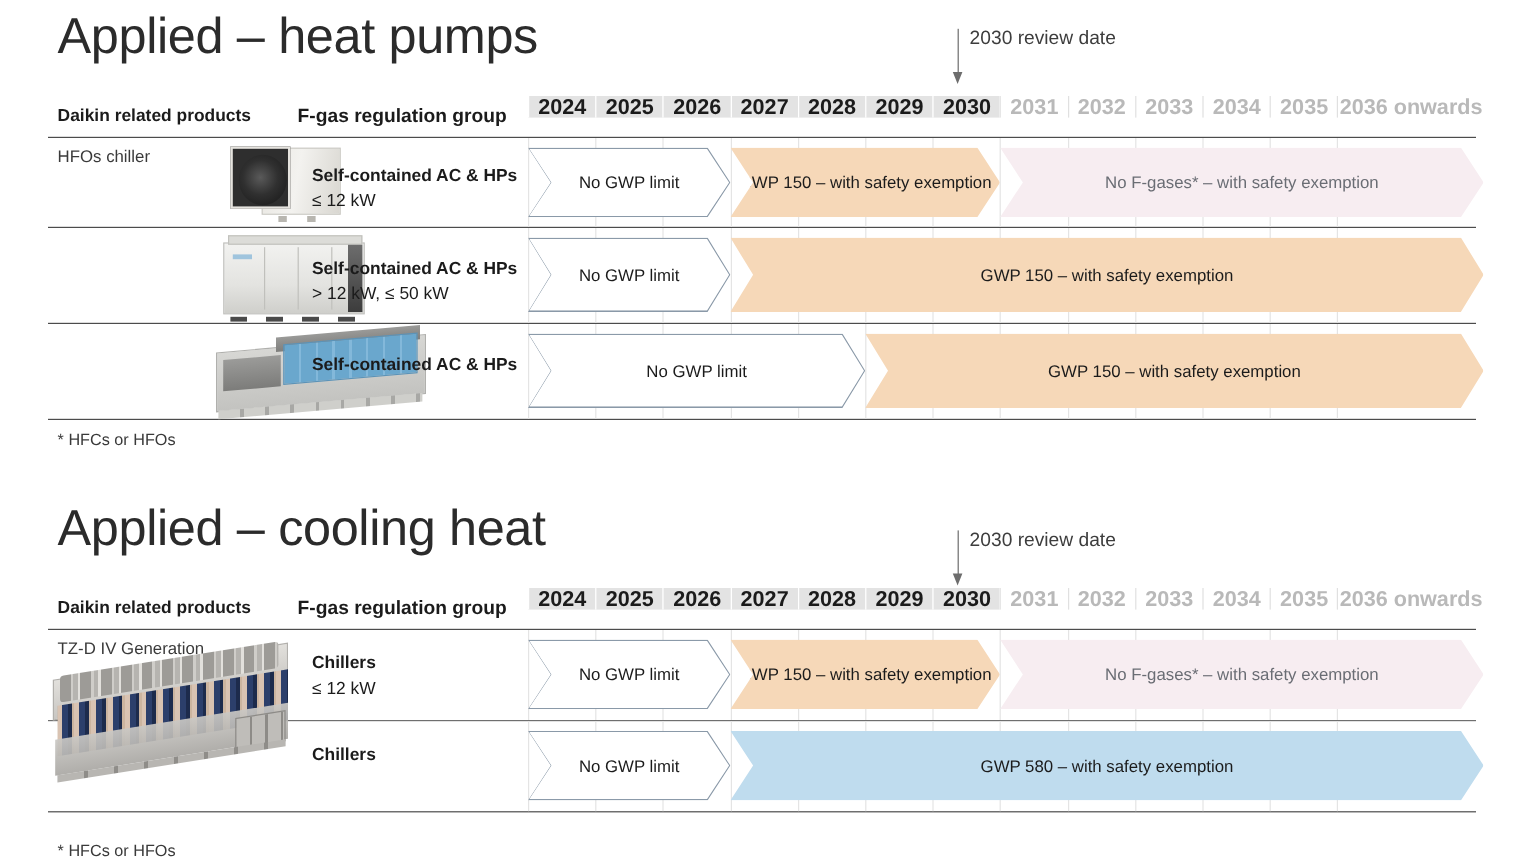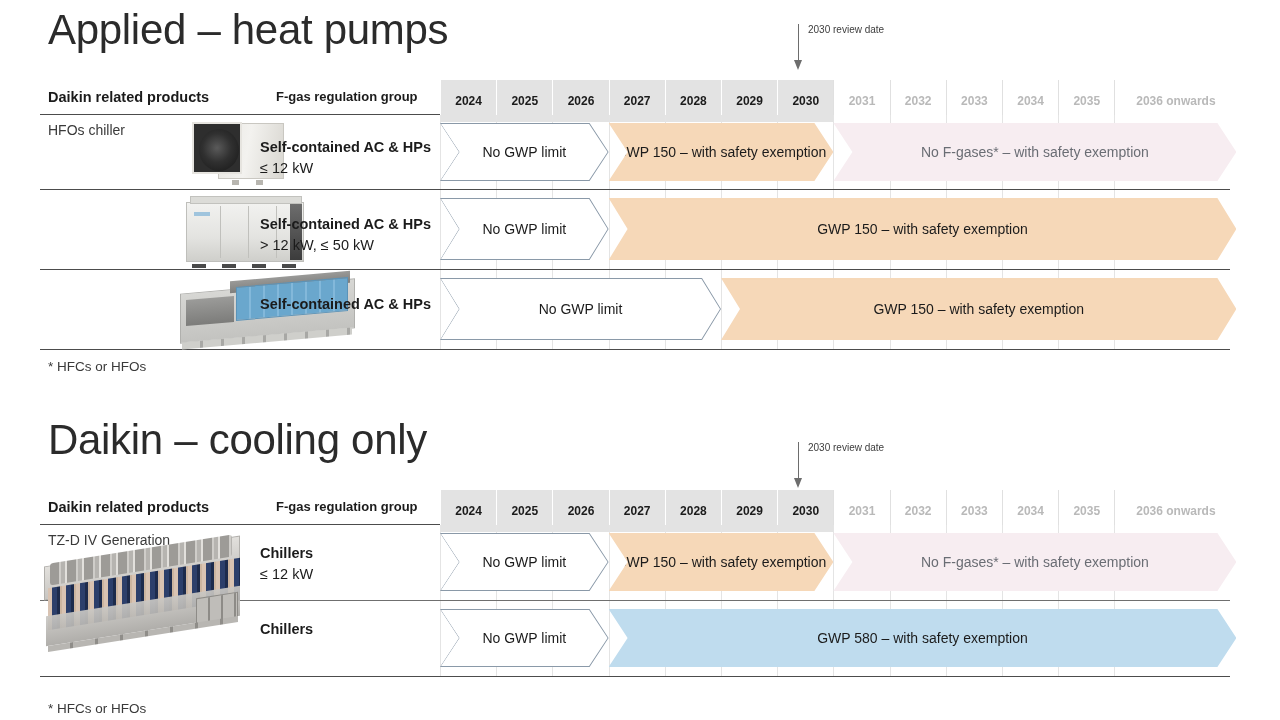--- a/index.html
+++ b/index.html
@@ -43,46 +43,46 @@
   }
   .review-note .arrow-head {
     position: absolute; left: -4px; top: 36px;
     width: 0; height: 0;
     border-left: 4.5px solid transparent;
     border-right: 4.5px solid transparent;
     border-top: 10px solid #6d6d6d;
   }
   .review-note .note-text {
     position: absolute; left: 10px; top: 0px;
-    font-size: 10px; color: #3d3d3d; white-space: nowrap;
+    font-size: 16px; color: #3d3d3d; white-space: nowrap;
   }
 
   
   .table { position: absolute; left: 40px; width: 1190px; }
   #tbl-1 { top: 80px; }
   #tbl-2 { top: 80px; }
 
   .thead {
     position: relative;
     height: 35px;
     border-bottom: 1.4px solid #4c4c4c;
   }
   .th-products {
     position: absolute; left: 8px; top: 9px;
     font-size: 14.5px; font-weight: bold; color: #1b1b1b; white-space: nowrap;
   }
   .th-group {
-    position: absolute; left: 236px; top: 9px;
-    font-size: 13px; font-weight: bold; color: #1b1b1b; white-space: nowrap;
+    position: absolute; left: 208px; top: 9px;
+    font-size: 16px; font-weight: bold; color: #1b1b1b; white-space: nowrap;
   }
   .yearcells { position: absolute; left: 400px; top: 0; height: 35px; }
   .ycell {
-    position: absolute; top: 0; height: 42px;
+    position: absolute; top: 0; height: 18px;
     display: flex; align-items: center; justify-content: center;
-    font-size: 12px; font-weight: bold;
+    font-size: 18px; font-weight: bold;
     border-left: 1px solid #ffffff;
   }
   .ycell.active { background: #e3e3e3; color: #1b1b1b; }
   .ycell.dim { background: #ffffff; color: #b9b9b9; border-left: 1px solid #e0e0e0; }
 
   
   .trow { position: relative; border-bottom: 1.1px solid #4c4c4c; }
   .trow.inner { border-bottom: 1.1px solid #6f6f6f; }
   .prodname {
     position: absolute; left: 8px; top: 6px;
@@ -397,21 +397,21 @@
               <span>GWP 150 – with safety exemption</span>
             </div>
           </div>
         </div>
       </div>
 
     <div class="footnote" style="top:359px">* HFCs or HFOs</div>
   </div>
 
   <div class="section" id="section-coolingonly">
-    <div class="section-title">Daikin – cooling only</div>
+    <div class="section-title">Applied – cooling heat</div>
 
     <div class="review-note" style="left:798px;top:32px">
       <div class="arrow-line"></div>
       <div class="arrow-head"></div>
       <div class="note-text">2030 review date</div>
     </div>
 
     <div class="table" id="tbl-2">
         <div class="thead">
           <div class="th-products">Daikin related products</div>

